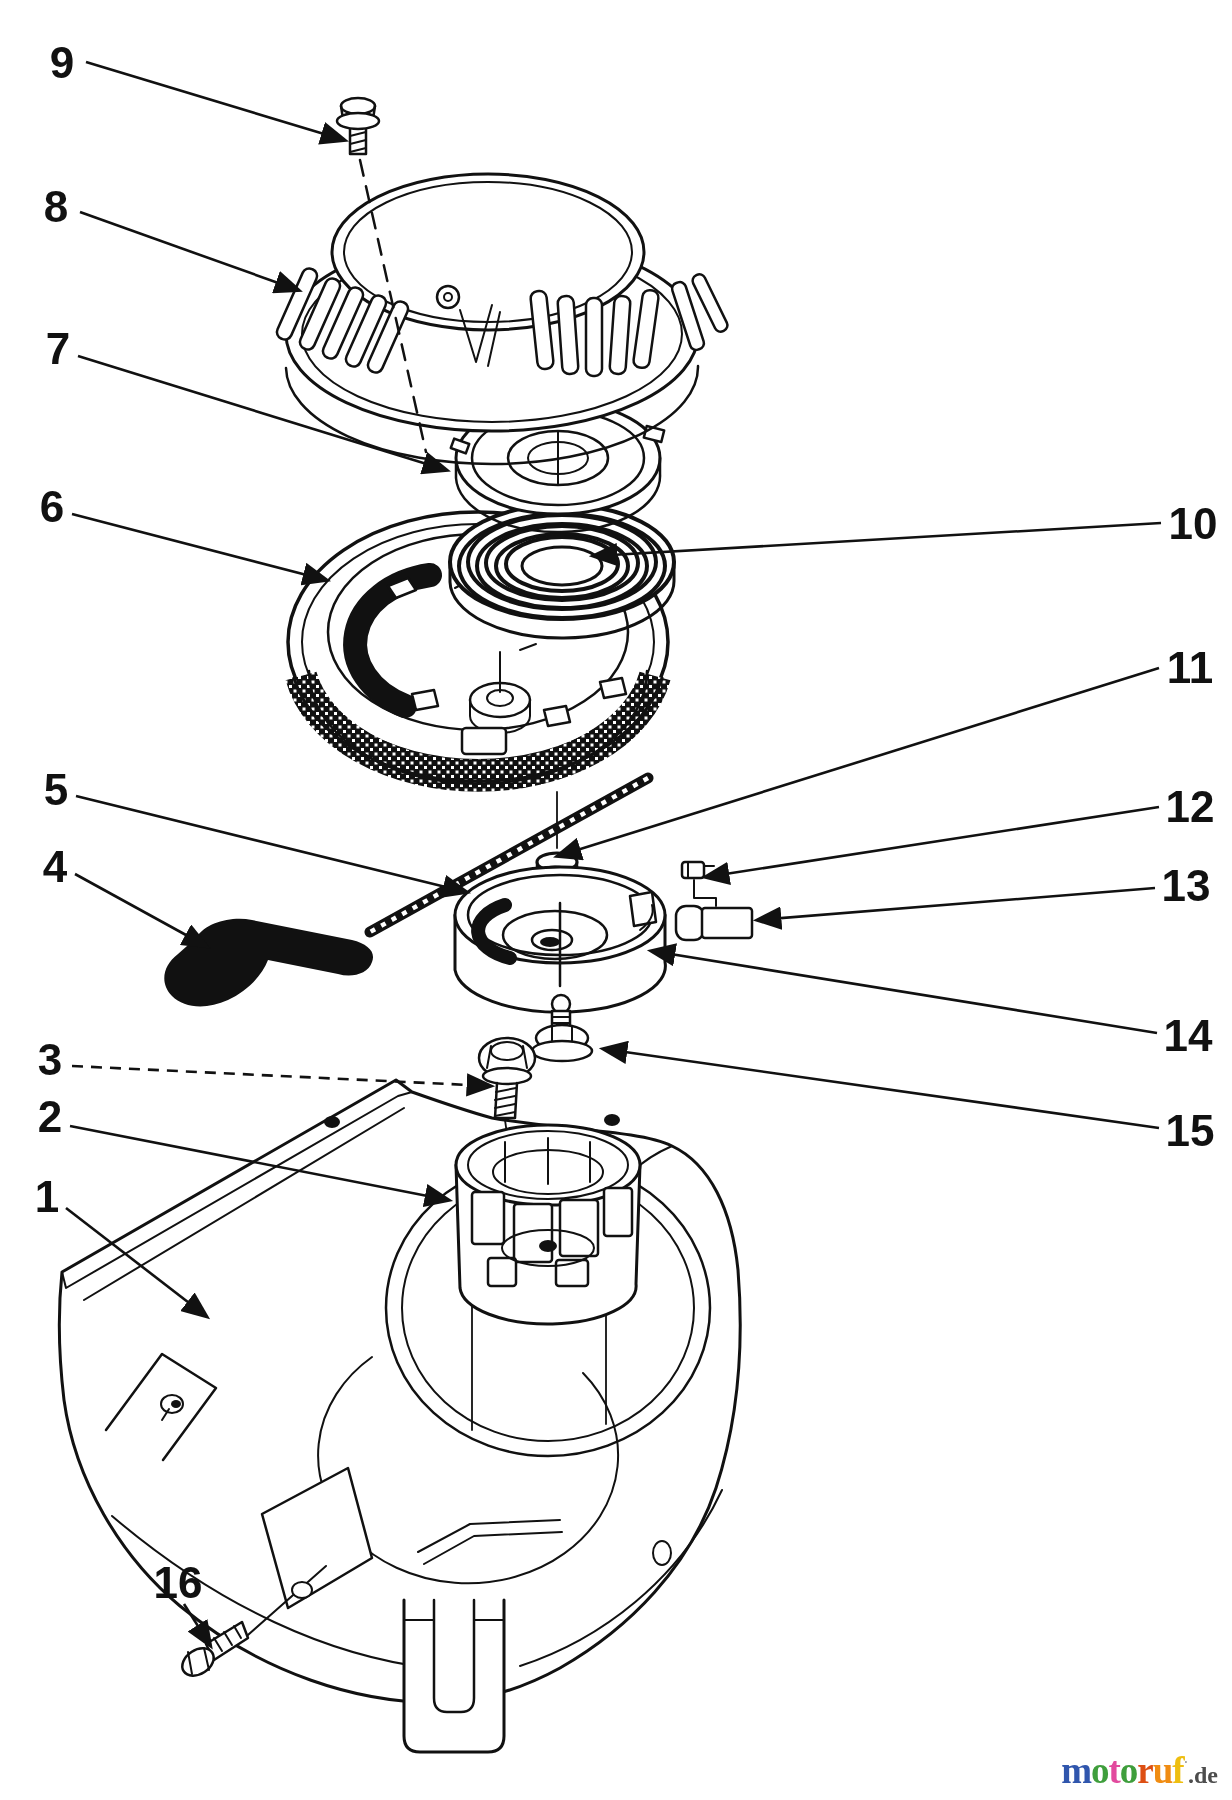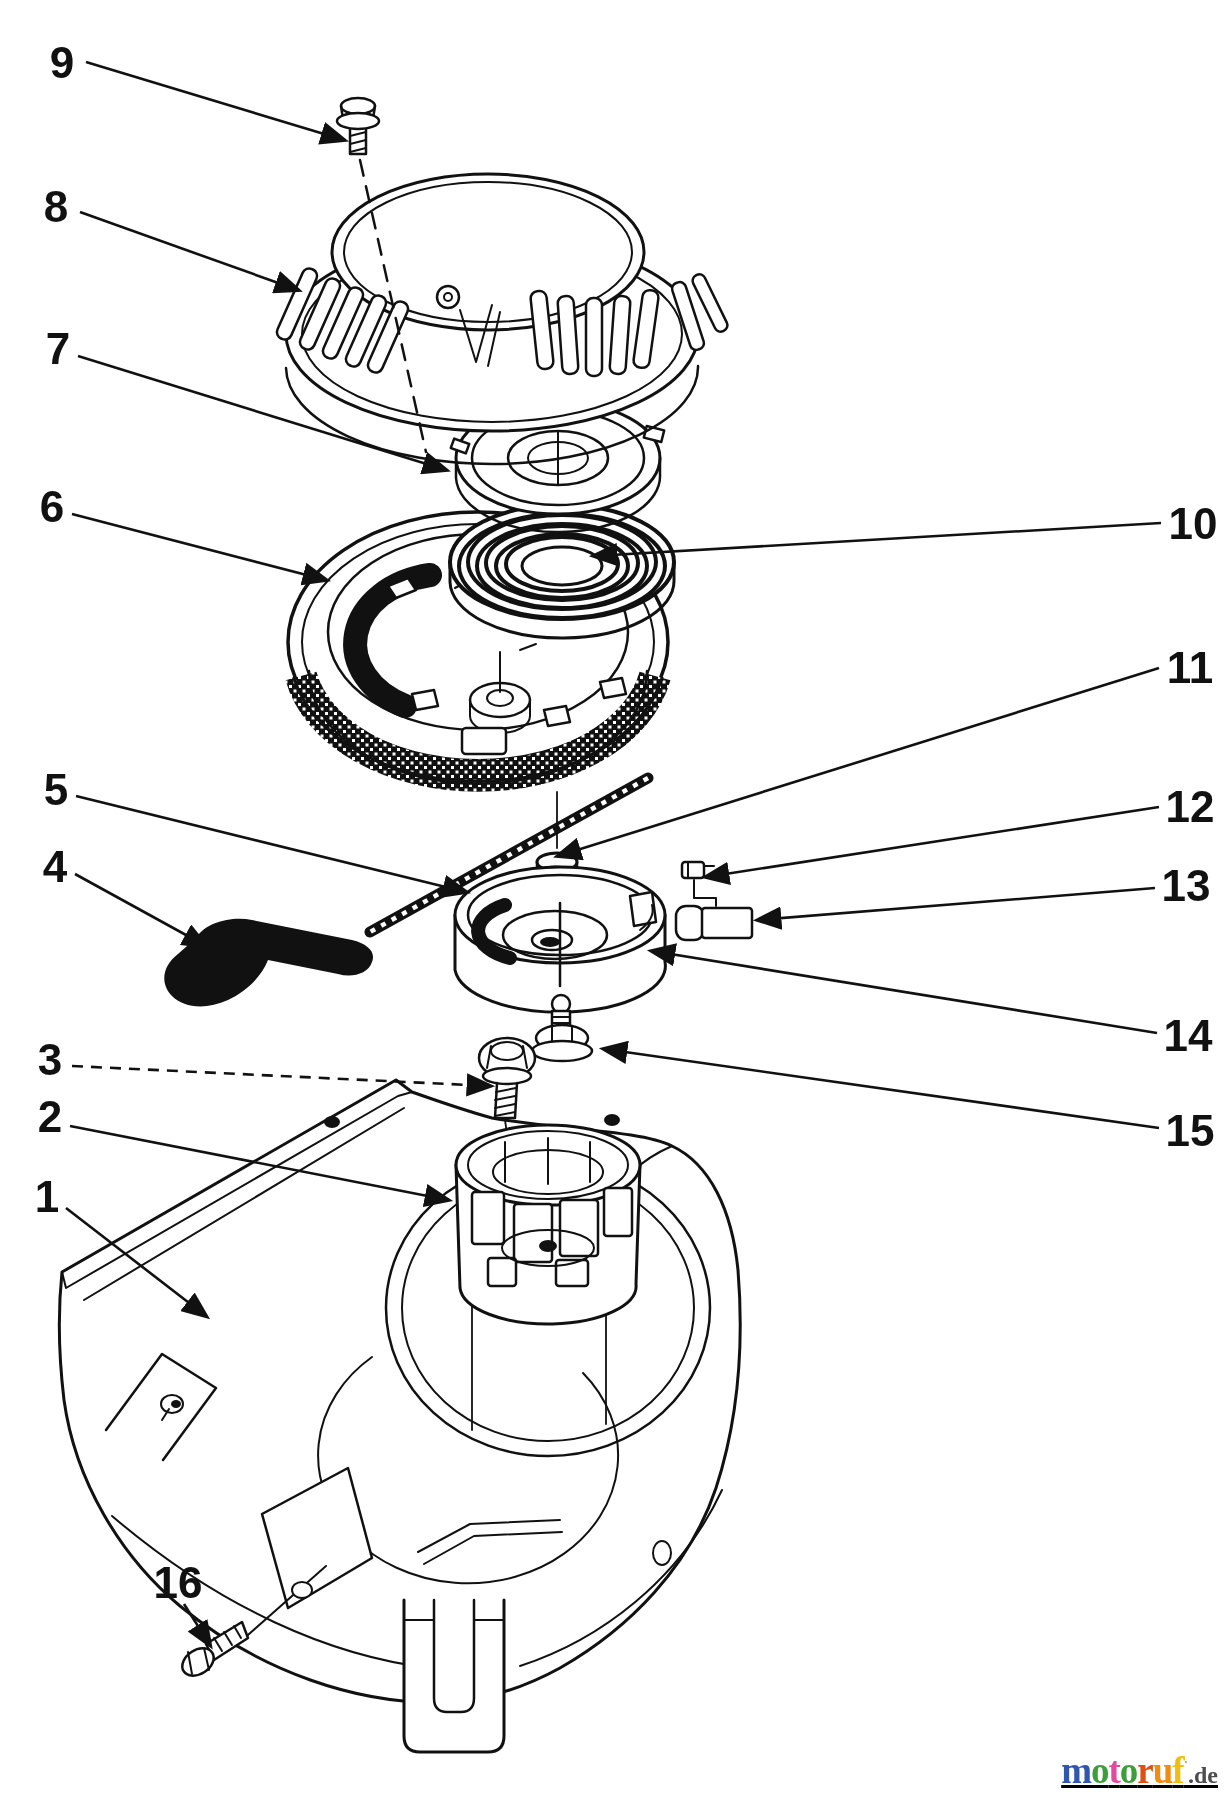--- a/index.html
+++ b/index.html
@@ -7,21 +7,21 @@
         font-family:"Liberation Sans",sans-serif;}
   svg{position:absolute;left:0;top:0;}
   .ink{stroke:#111;fill:none;stroke-linecap:round;stroke-linejoin:round;}
   .w2{stroke-width:2;}.w25{stroke-width:2.5;}.w3{stroke-width:3;}.w35{stroke-width:3.5;}.w4{stroke-width:4;}
   .whitefill{fill:#fff;}
   .blackfill{fill:#111;stroke:none;}
   .part-num{font:700 44px "Liberation Sans",sans-serif;fill:#111;text-anchor:middle;dominant-baseline:middle;}
   .leader{stroke:#111;stroke-width:2.6;fill:none;}
   #watermark{position:absolute;right:14px;bottom:8px;
      font-family:"Liberation Serif",serif;font-weight:700;font-size:37px;
-     letter-spacing:-1px;white-space:nowrap;user-select:none;text-decoration:underline;}
+     letter-spacing:-1px;white-space:nowrap;user-select:none;}
   #watermark .suffix{font-size:24px;letter-spacing:0;}
   #watermark .tmark{font-size:13px;vertical-align:super;letter-spacing:0;}
 </style>
 </head>
 <body>
 
 <div id="page">
 <svg width="1232" height="1800" viewBox="0 0 1232 1800">
   <defs>
     <marker id="arrow" markerWidth="11" markerHeight="9" refX="9" refY="4.5" orient="auto">

